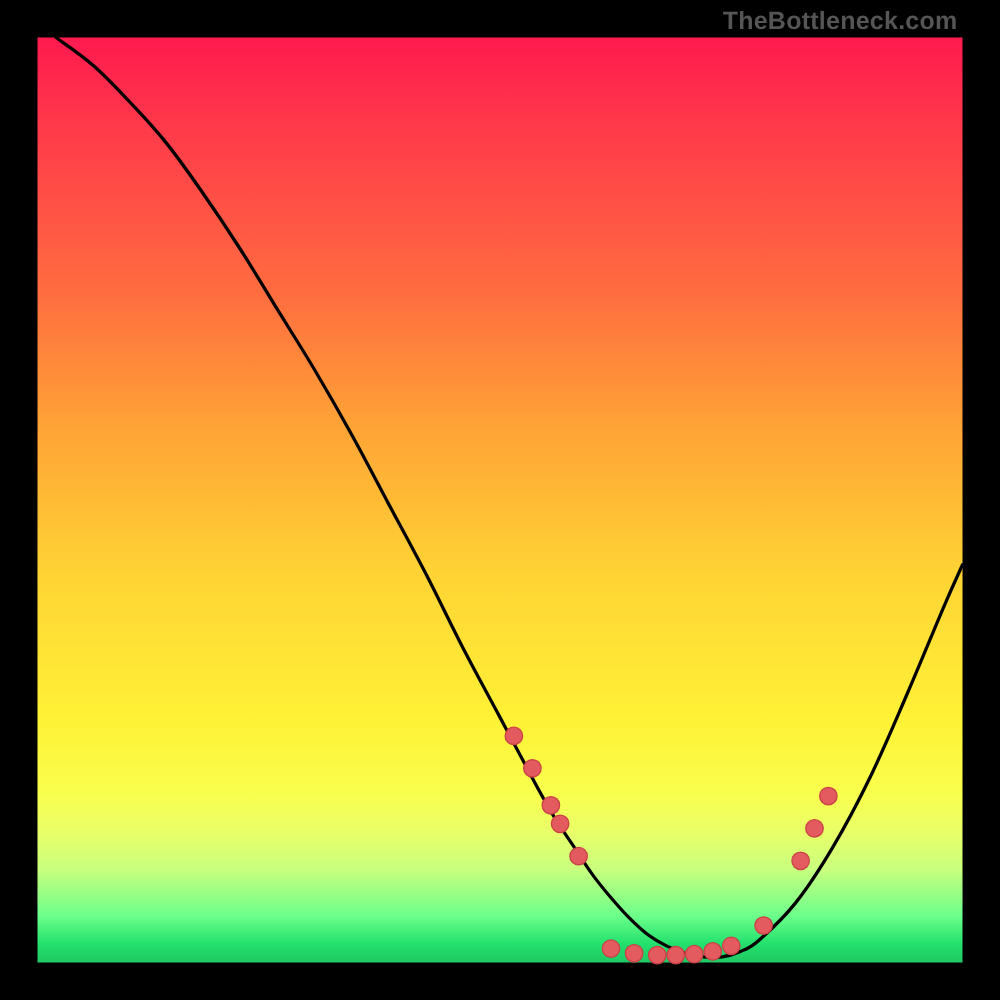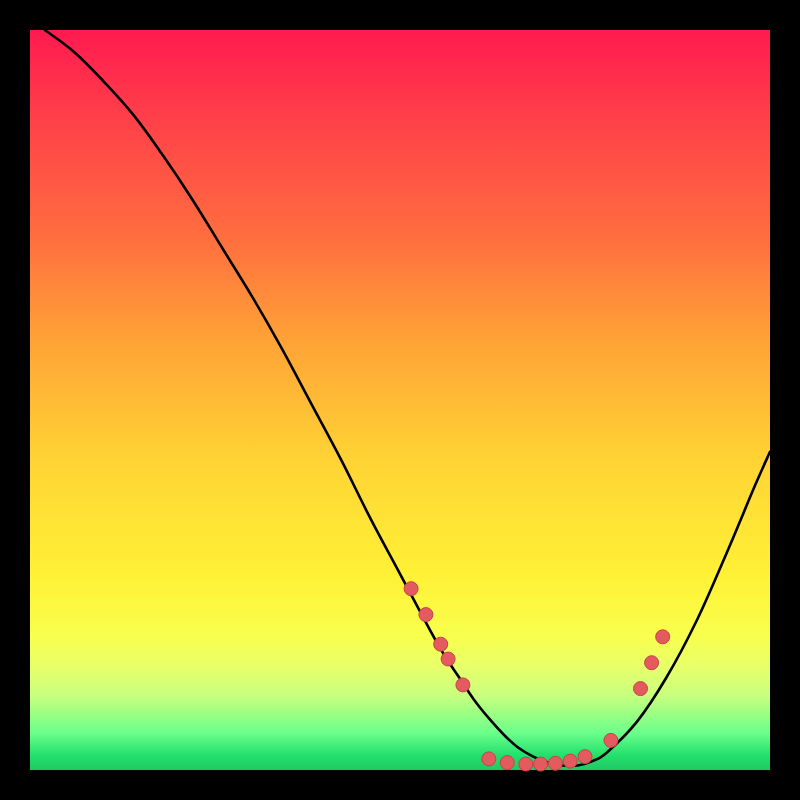--- a/index.html
+++ b/index.html
@@ -54,20 +54,21 @@
     inset: 0;
     width: 100%;
     height: 100%;
     overflow: visible;
   }
 </style>
 </head>
 <body>
 
 <div class="stage">
+  <div class="brand">TheBottleneck.com</div>
   <div class="plot-area">
     <svg class="curve" viewBox="0 0 740 740" preserveAspectRatio="none">
       <path id="curve-path" fill="none" stroke="#000000" stroke-width="2.6" stroke-linecap="round" stroke-linejoin="round" d="M 14.80 0.00 C 20.23 4.07, 33.55 12.70, 44.40 22.20 C 55.25 31.70, 63.15 40.27, 74.00 51.80 C 84.85 63.33, 92.75 71.53, 103.60 85.10 C 114.45 98.67, 122.35 110.20, 133.20 125.80 C 144.05 141.40, 151.95 153.24, 162.80 170.20 C 173.65 187.16, 181.55 200.66, 192.40 218.30 C 203.25 235.94, 211.15 248.08, 222.00 266.40 C 232.85 284.71, 240.75 298.53, 251.60 318.20 C 262.45 337.87, 270.35 353.35, 281.20 373.70 C 292.05 394.05, 299.95 408.17, 310.80 429.20 C 321.65 450.23, 329.55 467.37, 340.40 488.40 C 351.25 509.43, 359.15 523.55, 370.00 543.90 C 380.85 564.25, 391.46 584.48, 399.60 599.40 C 407.74 614.32, 408.97 616.48, 414.40 625.30 C 419.83 634.12, 423.77 639.36, 429.20 647.50 C 434.63 655.64, 438.57 662.24, 444.00 669.70 C 449.43 677.16, 453.37 681.82, 458.80 688.20 C 464.23 694.58, 468.17 699.05, 473.60 704.48 C 479.03 709.91, 482.97 713.73, 488.40 717.80 C 493.83 721.87, 497.77 723.97, 503.20 726.68 C 508.63 729.39, 512.57 730.97, 518.00 732.60 C 523.43 734.23, 527.37 735.02, 532.80 735.56 C 538.23 736.10, 542.17 736.37, 547.60 735.56 C 553.03 734.75, 556.97 733.56, 562.40 731.12 C 567.83 728.68, 569.06 729.43, 577.20 722.24 C 585.34 715.05, 595.95 705.60, 606.80 691.90 C 617.65 678.20, 625.55 665.82, 636.40 647.50 C 647.25 629.18, 655.15 614.38, 666.00 592.00 C 676.85 569.62, 684.75 550.50, 695.60 525.40 C 706.45 500.30, 717.06 474.09, 725.20 455.10 C 733.34 436.11, 737.29 427.91, 740.00 421.80"></path>
       <g id="dots-group">
           <circle cx="381.10" cy="558.70" r="7" fill="#e35a5f" stroke="#c94046" stroke-width="1"></circle>
           <circle cx="395.90" cy="584.60" r="7" fill="#e35a5f" stroke="#c94046" stroke-width="1"></circle>
           <circle cx="410.70" cy="614.20" r="7" fill="#e35a5f" stroke="#c94046" stroke-width="1"></circle>
           <circle cx="418.10" cy="629.00" r="7" fill="#e35a5f" stroke="#c94046" stroke-width="1"></circle>
           <circle cx="432.90" cy="654.90" r="7" fill="#e35a5f" stroke="#c94046" stroke-width="1"></circle>
           <circle cx="458.80" cy="728.90" r="7" fill="#e35a5f" stroke="#c94046" stroke-width="1"></circle>

